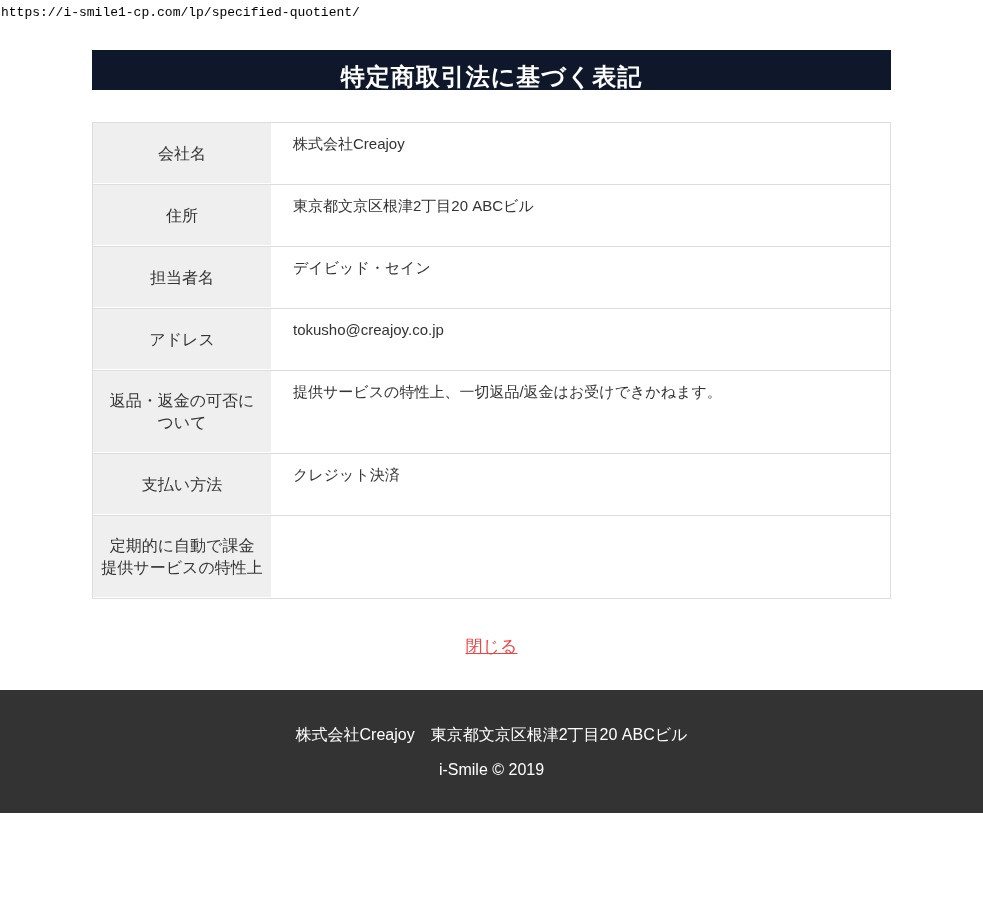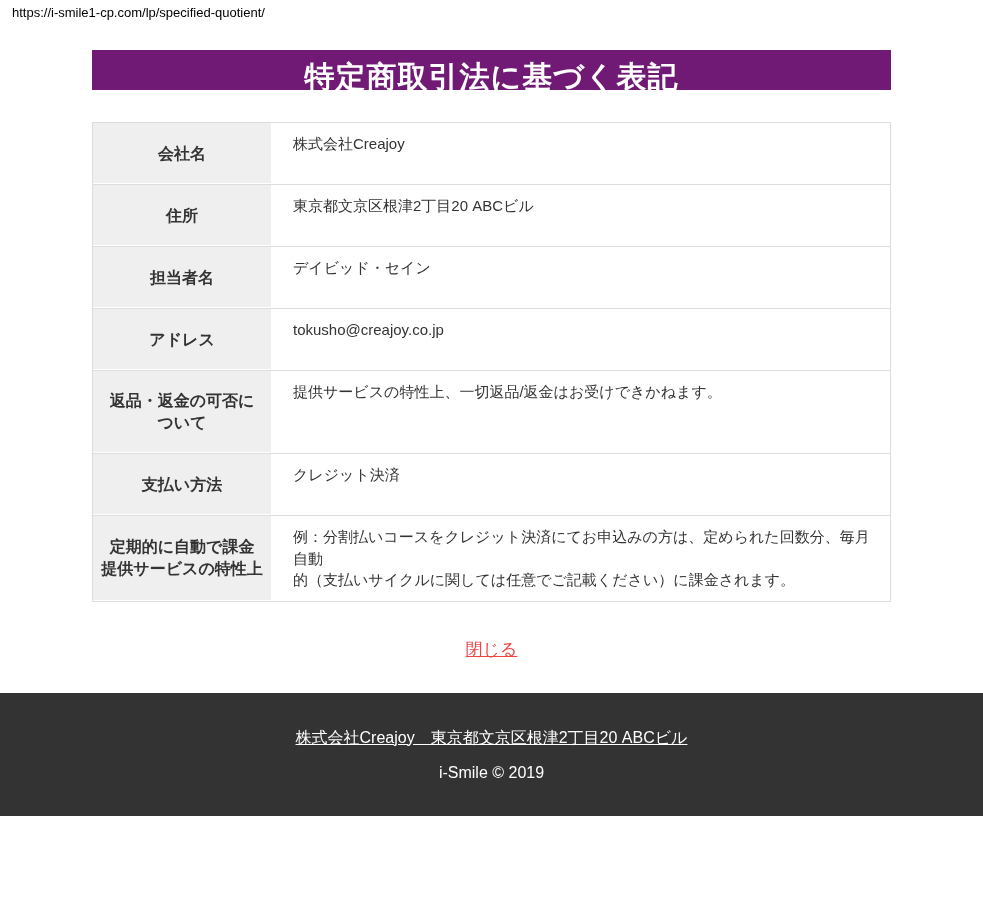--- a/index.html
+++ b/index.html
@@ -6,38 +6,38 @@
   html, body { background: #ffffff; }
   body {
     width: 983px;
     min-height: 908px;
     font-family: "Liberation Sans", "DejaVu Sans", sans-serif;
     color: #333333;
   }
 
   
   .url-line {
-    padding: 5px 0 0 12px;
-    font-family: Liberation Sans, sans-serif;
+    padding: 5px 0 0 1px;
+    font-family: Liberation Mono, monospace;
     font-size: 13px;
     color: #000000;
     height: 21px;
     line-height: 16px;
   }
 
   .main {
     width: 799px;
     margin: 29px 0 0 92px;
   }
 
   .title-bar {
     height: 40px;
-    background: #701a75;
+    background: #0f172a;
     color: #ffffff;
-    font-size: 30px;
+    font-size: 24px;
     font-weight: bold;
     text-align: center;
     line-height: 54px;
     letter-spacing: 1px;
   }
 
   .tokusho-table {
     margin-top: 32px;
     border: 1px solid #dddddd;
     border-bottom: none;
@@ -55,21 +55,21 @@
     flex: 0 0 180px;
     background: #efefef;
     border-right: 2px solid #ffffff;
     box-shadow: inset 0 -1px 0 #ffffff;
     display: flex;
     flex-direction: column;
     justify-content: center;
     align-items: center;
     text-align: center;
     font-size: 16px;
-    font-weight: bold;
+    font-weight: normal;
     line-height: 22px;
     color: #333333;
     padding: 12px 6px;
   }
 
   .value-cell {
     flex: 1;
     background: #ffffff;
     display: flex;
     flex-direction: column;
@@ -92,21 +92,21 @@
 
   .site-footer {
     width: 983px;
     background: #333333;
     color: #ffffff;
     text-align: center;
     padding: 34px 0 32px 0;
     font-size: 16px;
     line-height: 22px;
   }
-  .footer-line1 { margin-bottom: 13px; text-decoration: underline; }
+  .footer-line1 { margin-bottom: 13px; }
 </style>
 </head>
 <body>
 
 <div class="url-line">https://i-smile1-cp.com/lp/specified-quotient/</div>
 
 <div class="main">
 
   <div class="title-bar">
     <span>特定商取引法に基づく表記</span>
@@ -178,24 +178,20 @@
       <div class="value-cell">
         <div>クレジット決済</div>
         <div></div>
       </div>
     </div>
 
     <div class="t-row tall">
       <div class="label-cell">
         <div>定期的に自動で課金</div>
         <div>提供サービスの特性上</div>
-      </div>
-      <div class="value-cell">
-        <div>例：分割払いコースをクレジット決済にてお申込みの方は、定められた回数分、毎月自動</div>
-        <div>的（支払いサイクルに関しては任意でご記載ください）に課金されます。</div>
       </div>
     </div>
 
   </div>
 
   <div class="close-wrap">
     <a href="#">閉じる</a>
   </div>
 
 </div>

